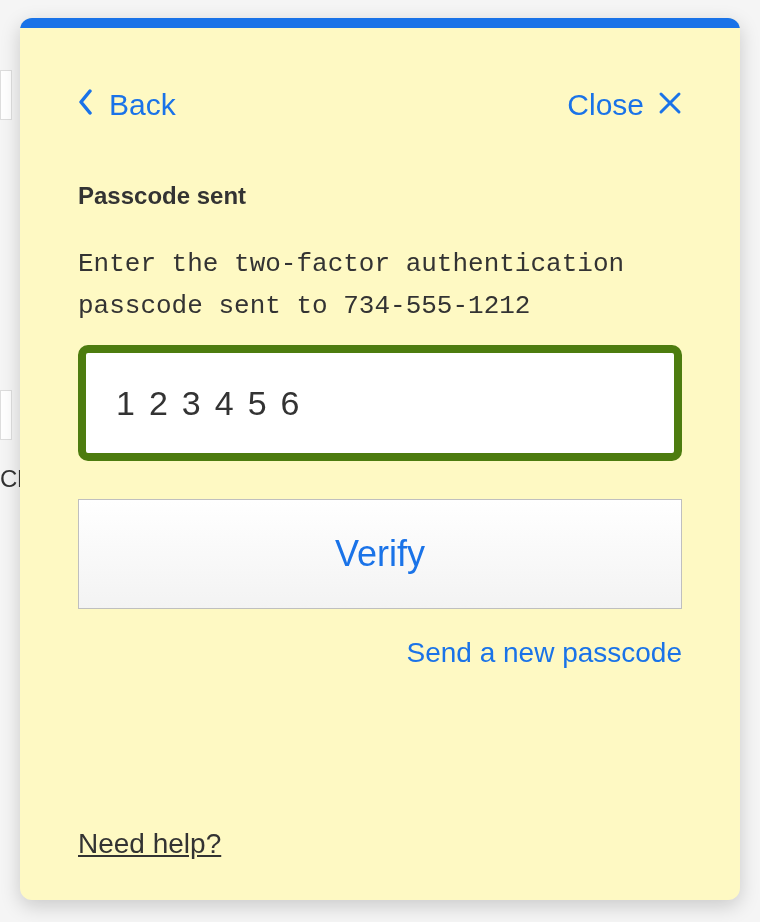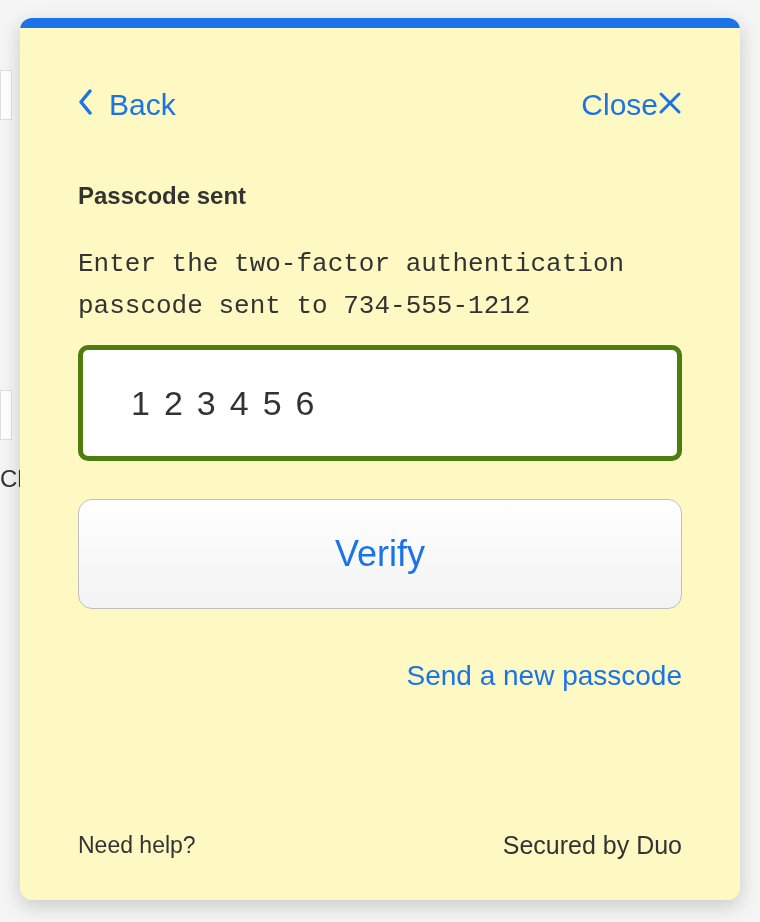--- a/index.html
+++ b/index.html
@@ -85,76 +85,78 @@
       gap: 16px;
     }
     .back-link svg { width: 15px; height: 26px; }
     .close-link {
       display: flex;
       align-items: center;
       color: #1a73e8;
       font-size: 30px;
       font-weight: 400;
       cursor: pointer;
+      gap: 14px;
     }
     .close-link svg { width: 24px; height: 24px; }
     .title {
       font-size: 24px;
       font-weight: 700;
       color: #333;
       margin-bottom: 34px;
     }
     .subtitle {
       font-size: 26px;
       line-height: 1.6;
       color: #333;
       margin-bottom: 18px;
       font-family: Liberation Mono, monospace;
     }
     .passcode-input {
       width: 100%;
       height: 116px;
-      border: 5px solid #4d7c0f;
+      border: 8px solid #4d7c0f;
       border-radius: 10px;
       font-size: 34px;
       letter-spacing: 14px;
-      padding: 0 48px;
+      padding: 0 30px;
       color: #333;
       outline: none;
       font-family: inherit;
       margin-bottom: 38px;
     }
     .verify-button {
       width: 100%;
       height: 110px;
       border: 1px solid #bfbfbf;
-      border-radius: 14px;
+      border-radius: 0;
       background: linear-gradient(to bottom, #ffffff, #f3f3f3);
       color: #1a73e8;
       font-size: 36px;
       font-weight: 400;
       cursor: pointer;
       font-family: inherit;
-      margin-bottom: 51px;
+      margin-bottom: 28px;
     }
     .resend-link {
       text-align: right;
       color: #1a73e8;
       font-size: 28px;
       cursor: pointer;
     }
     .footer {
       display: flex;
       justify-content: space-between;
       align-items: center;
       margin-top: auto;
     }
     .help-link {
       color: #333;
-      font-size: 23px;
+      font-size: 28px;
+      text-decoration: underline;
       cursor: pointer;
     }
     .secured {
       color: #333;
       font-size: 25px;
     }
   </style>
 </head>
 <body>
 
@@ -193,17 +195,16 @@
     <p class="subtitle">Enter the two-factor authentication passcode sent to 734-555-1212</p>
 
     <input type="text" class="passcode-input" value="123456" style="">
 
     <button class="verify-button">Verify</button>
 
     <div class="resend-link">Send a new passcode</div>
 
     <div class="footer">
       <a class="help-link">Need help?</a>
-      <span class="secured">Secured by Duo</span>
     </div>
 
   </div>
 </div>
 
 </body></html>

